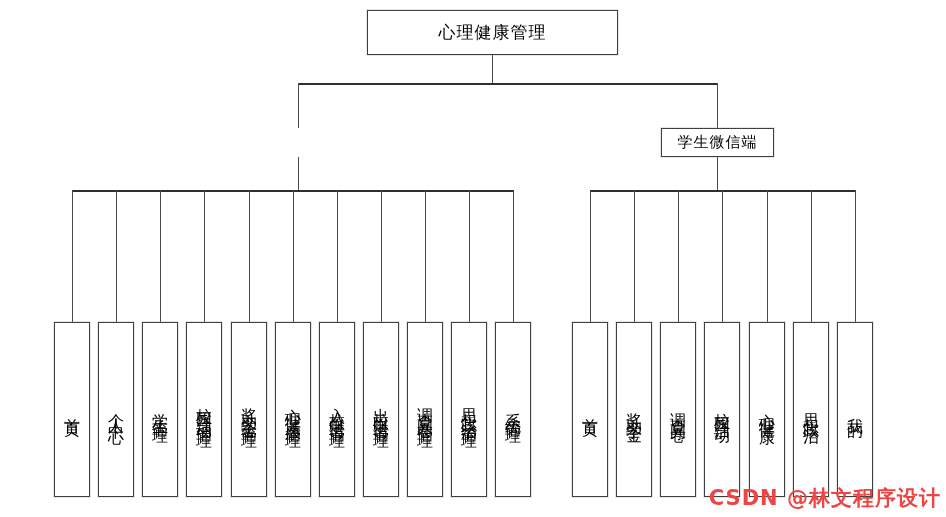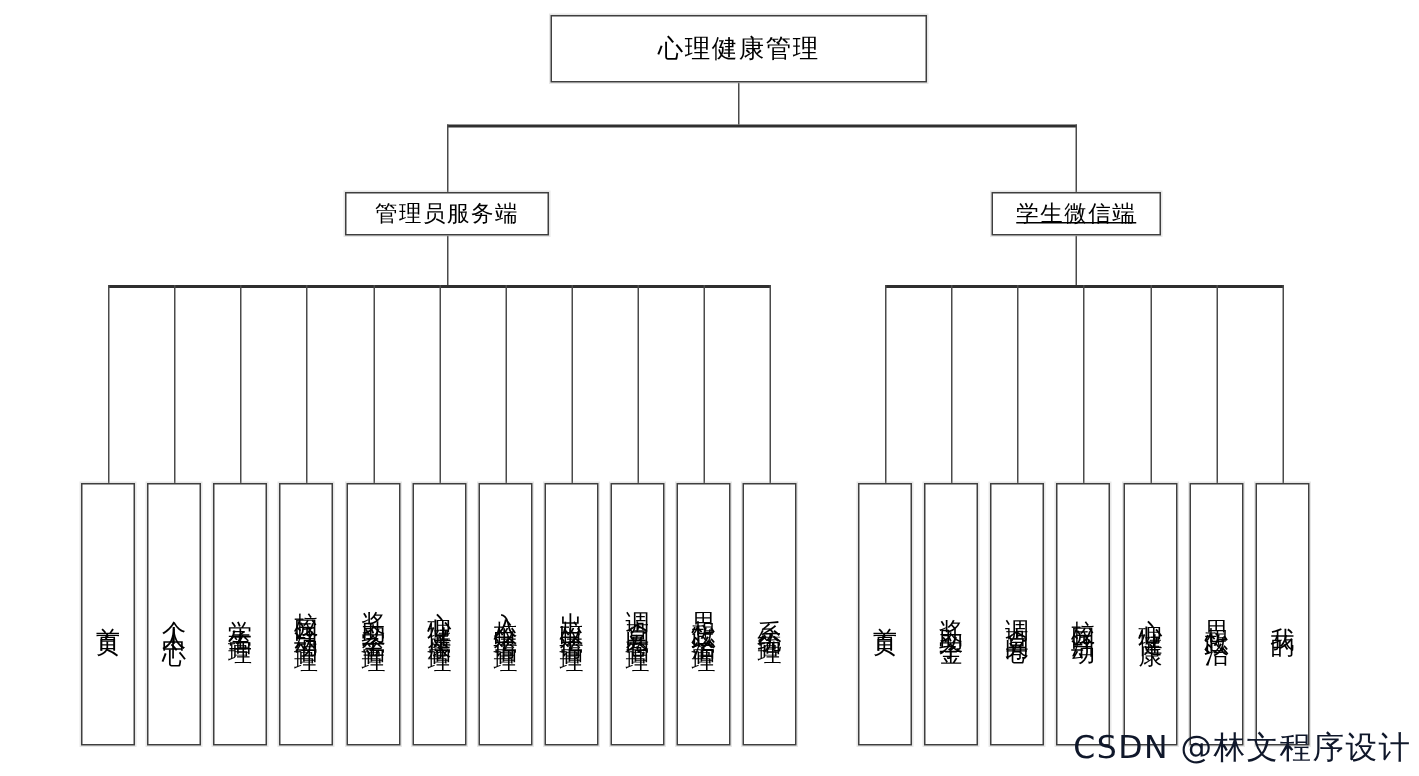--- a/index.html
+++ b/index.html
@@ -10,21 +10,21 @@
     position:absolute;
     background:#ffffff;
     border:1px solid #3f3f3f;
     box-shadow:0 0 0 1px rgba(160,160,160,.25);
     display:flex;align-items:center;justify-content:center;
     color:#000;box-sizing:border-box;
   }
   .root-node{left:367px;top:10px;width:251px;height:45px;font-size:17px;letter-spacing:1px;}
   .branch-node{top:128px;height:29px;font-size:15px;letter-spacing:1px;}
   #branch-admin{left:230px;width:136px;}
-  #branch-wechat{left:661px;width:113px;text-decoration:underline;}
+  #branch-wechat{left:661px;width:113px;}
 
   .leaf{
     top:322px;width:36px;height:175px;
   }
   .leaf .vtext{
     writing-mode:vertical-rl;
     text-orientation:upright;
     font-size:16px;
     letter-spacing:5px;
     line-height:1;
@@ -47,24 +47,25 @@
   .l-admin-rail{left:72px;top:190px;width:442px;}
   .l-wechat-rail{left:590px;top:190px;width:266px;}
 
   
   .leafdrop{top:190px;height:132px;}
 
   .watermark{
     position:absolute;
     right:5px;top:484px;
     font-size:21px;
-    color:#0f172a;
+    color:#ef4444;
     letter-spacing:1px;
     z-index:5;
     white-space:nowrap;
+    font-weight:bold;
   }
 </style>
 </head>
 <body>
 
 <div id="canvas">
 
   <div class="line vline l-root-stem"></div>
   <div class="line hline l-main-rail"></div>
   <div class="line vline l-admin-drop"></div>
@@ -91,23 +92,20 @@
   <div class="line vline leafdrop" style="left:678px"></div>
   <div class="line vline leafdrop" style="left:722px"></div>
   <div class="line vline leafdrop" style="left:767px"></div>
   <div class="line vline leafdrop" style="left:811px"></div>
   <div class="line vline leafdrop" style="left:855px"></div>
 
   <div class="node root-node">
     <span>心理健康管理</span>
   </div>
 
-  <div class="node branch-node" id="branch-admin">
-    <span>管理员服务端</span>
-  </div>
 
   <div class="node branch-node" id="branch-wechat">
     <span>学生微信端</span>
   </div>
 
   <div class="node leaf" style="left:54px">
       <span class="vtext">首页</span>
     </div>
   <div class="node leaf" style="left:98px">
       <span class="vtext">个人中心</span>

